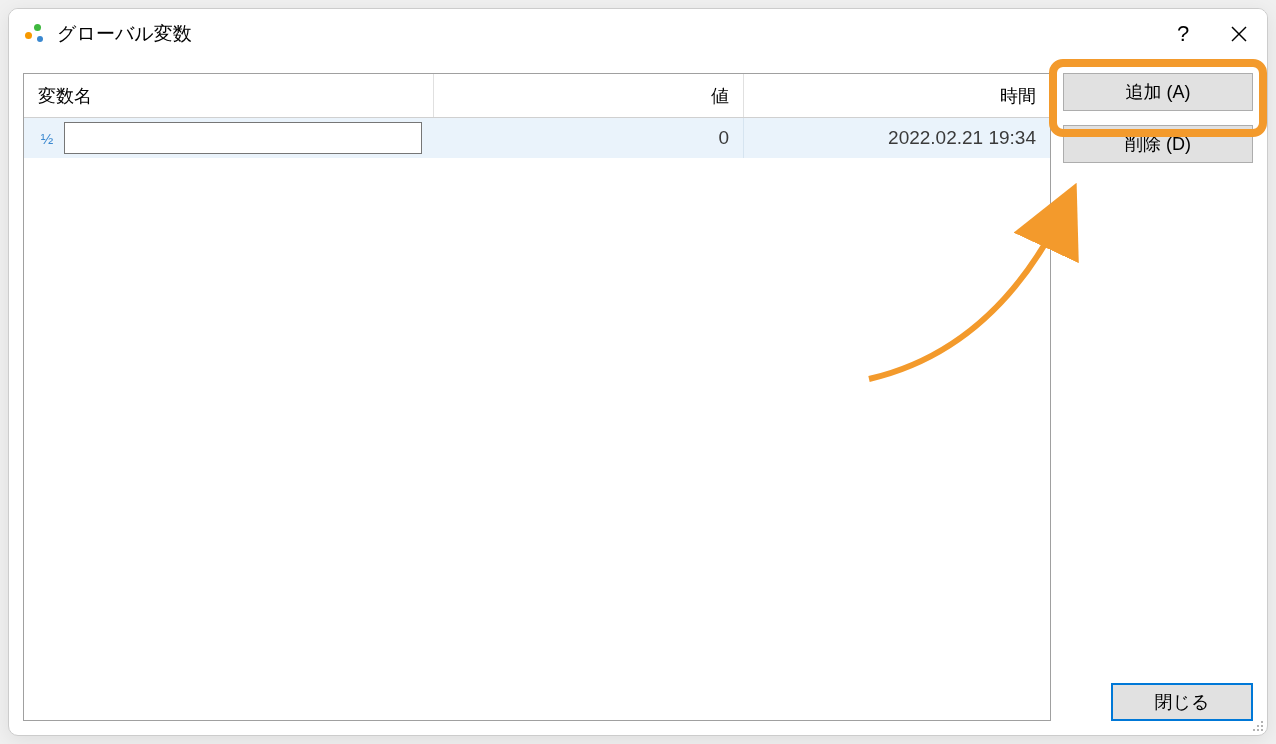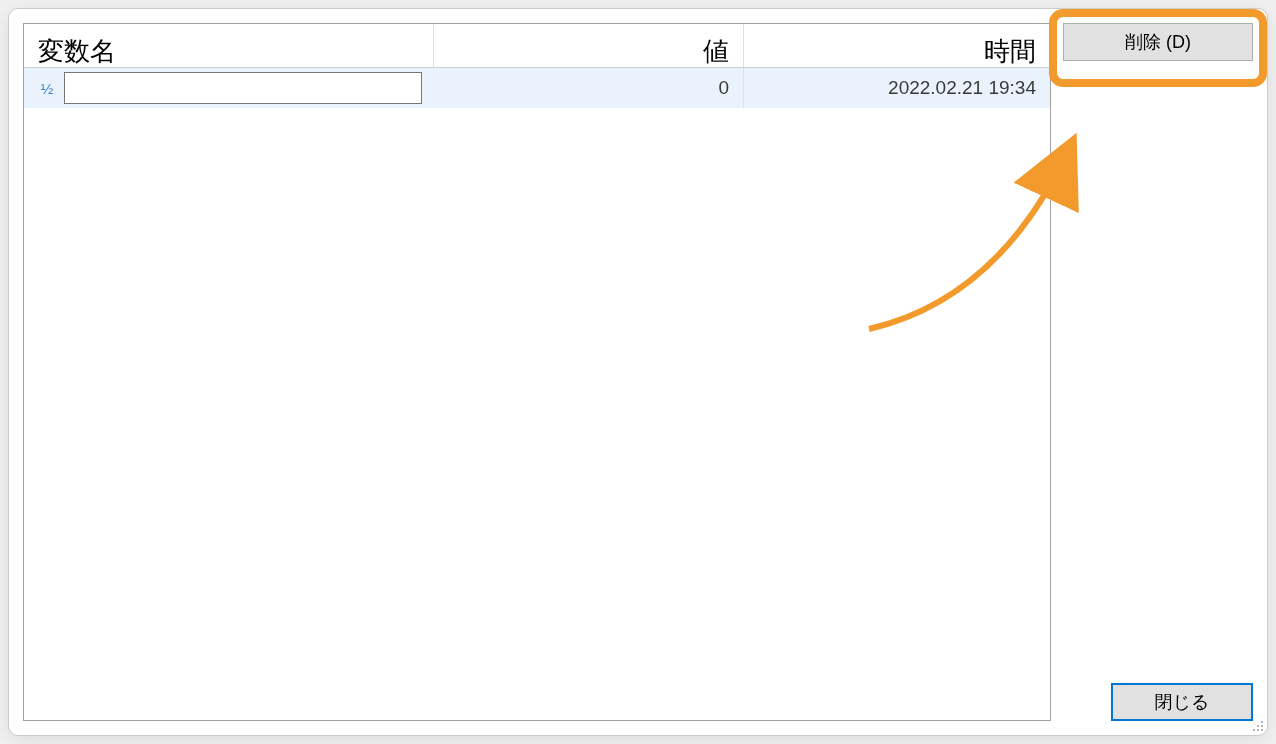--- a/index.html
+++ b/index.html
@@ -91,21 +91,21 @@
       display: flex;
       flex-direction: column;
     }
     .table-header {
       display: flex;
       height: 44px;
       background: #ffffff;
       border-bottom: 1px solid #d0d0d0;
     }
     .table-header .th {
-      font-size: 26px;
+      font-size: 18px;
       color: #000;
       padding: 10px 14px;
       border-right: 1px solid #e0e0e0;
     }
     .table-header .th:last-child {
       border-right: none;
       font-family: Liberation Mono, monospace;
     }
     .col-name { width: 410px; text-align: left; }
     .col-value { width: 310px; text-align: right; }
@@ -214,40 +214,58 @@
       left: 760px;
       top: 100px;
       z-index: 4;
       pointer-events: none;
     }
   </style>
 </head>
 <body>
 
 <div class="window">
+  <div class="titlebar">
+    <div class="app-icon">
+      <div class="dot dot1"></div>
+      <div class="dot dot2"></div>
+      <div class="dot dot3"></div>
+    </div>
+    <div class="title-text">グローバル変数</div>
+    <div class="titlebar-buttons">
+      <div class="titlebar-btn help">?</div>
+      <div class="titlebar-btn close">
+        <svg viewBox="0 0 16 16">
+          <line x1="1" y1="1" x2="15" y2="15" stroke="#000" stroke-width="1.5"></line>
+          <line x1="15" y1="1" x2="1" y2="15" stroke="#000" stroke-width="1.5"></line>
+        </svg>
+      </div>
+    </div>
+  </div>
 
   <div class="body">
     <div class="table-area">
       <div class="table-header">
         <div class="th col-name">変数名</div>
         <div class="th col-value">値</div>
         <div class="th col-time">時間</div>
       </div>
       <div class="table-row">
         <div class="td col-name">
           <span class="row-icon">½</span>
           <input class="name-input" type="text" value="" style="">
         </div>
         <div class="td col-value">0</div>
         <div class="td col-time">2022.02.21 19:34</div>
       </div>
     </div>
 
     <div class="side-panel">
       <div class="highlight-frame"></div>
+      <button class="btn highlighted">追加 (A)</button>
       <button class="btn">削除 (D)</button>
     </div>
 
     <svg class="arrow-annotation" width="330" height="240">
       <defs>
         <marker id="arrowhead" markerWidth="12" markerHeight="12" refX="9" refY="6" orient="auto">
           <polygon points="0,0 12,6 0,12" fill="#f39a2c"></polygon>
         </marker>
       </defs>
       <path d="M 100 220 Q 230 190 300 40" stroke="#f39a2c" stroke-width="6" fill="none" marker-end="url(#arrowhead)"></path>

